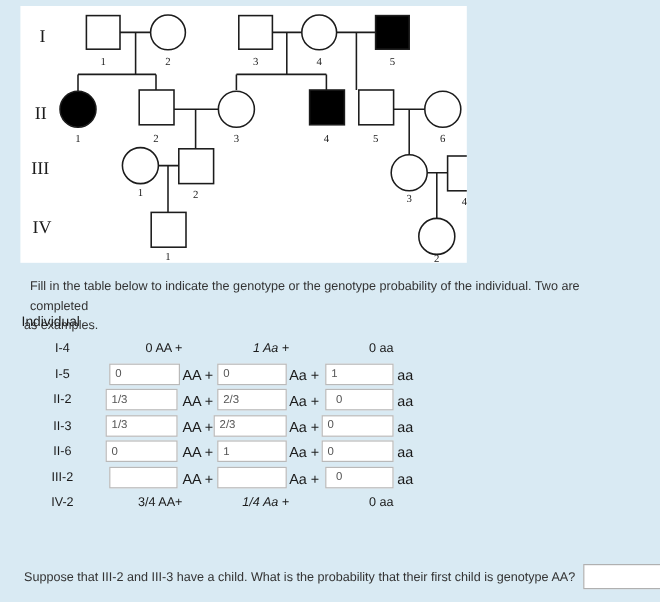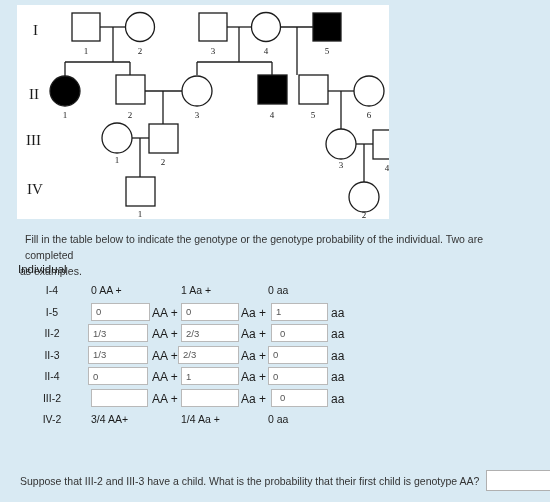--- a/index.html
+++ b/index.html
@@ -56,33 +56,33 @@
     position:absolute;top:1px;height:18px;
     background:#ffffff;border:1px solid #b9b9b9;
     font-family:"Liberation Sans", sans-serif;
     font-size:9.5px;color:#555;
     padding:0 0 0 4px;box-sizing:border-box;
     line-height:16px;
     outline:none;
   }
   .cell-static{
     position:absolute;top:4px;font-size:10.5px;color:#1b1b1b;
-    text-align:left;
+    text-align:right;
   }
   .lbl-aa{position:absolute;top:4px;font-size:12px;color:#1b1b1b;}
 
   
   .c1-box{left:73px;width:59px;}
   .c1-lbl{left:134px;}
   .c2-box{left:163px;width:58px;}
   .c2-lbl{left:223px;}
   .c3-box{left:250px;width:58px;}
 
   .s1{left:73px;width:61px;}
-  .s2{left:163px;width:60px;}
+  .s2{left:163px;width:60px;font-style:italic;}
   .s3{left:250px;width:60px;}
 
   
   #footer-note{
     position:absolute;left:20px;top:432px;width:505px;
     font-size:10.5px;line-height:16px;color:#333;
   }
   #question-row{
     position:absolute;left:20px;top:470px;width:515px;
     font-size:10.5px;color:#333;
@@ -230,21 +230,21 @@
     <span class="row-label">II-3</span>
     <input class="cell-in" style="left: 70px; width: 60px;" value="1/3">
     <span class="lbl-aa c1-lbl">AA +</span>
     <input class="cell-in" style="left: 160px; width: 61px;" value="2/3">
     <span class="lbl-aa c2-lbl">Aa +</span>
     <input class="cell-in" style="left: 250px; width: 60px;" value="0">
     <span class="lbl-aa" style="left:313px;">aa</span>
   </div>
 
   <div class="trow">
-    <span class="row-label">II-4</span>
+    <span class="row-label">II-6</span>
     <input class="cell-in" style="left: 70px; width: 60px;" value="0">
     <span class="lbl-aa c1-lbl">AA +</span>
     <input class="cell-in" style="left: 163px; width: 58px;" value="1">
     <span class="lbl-aa c2-lbl">Aa +</span>
     <input class="cell-in" style="left: 250px; width: 60px;" value="0">
     <span class="lbl-aa" style="left:313px;">aa</span>
   </div>
 
   <div class="trow">
     <span class="row-label">III-2</span>

